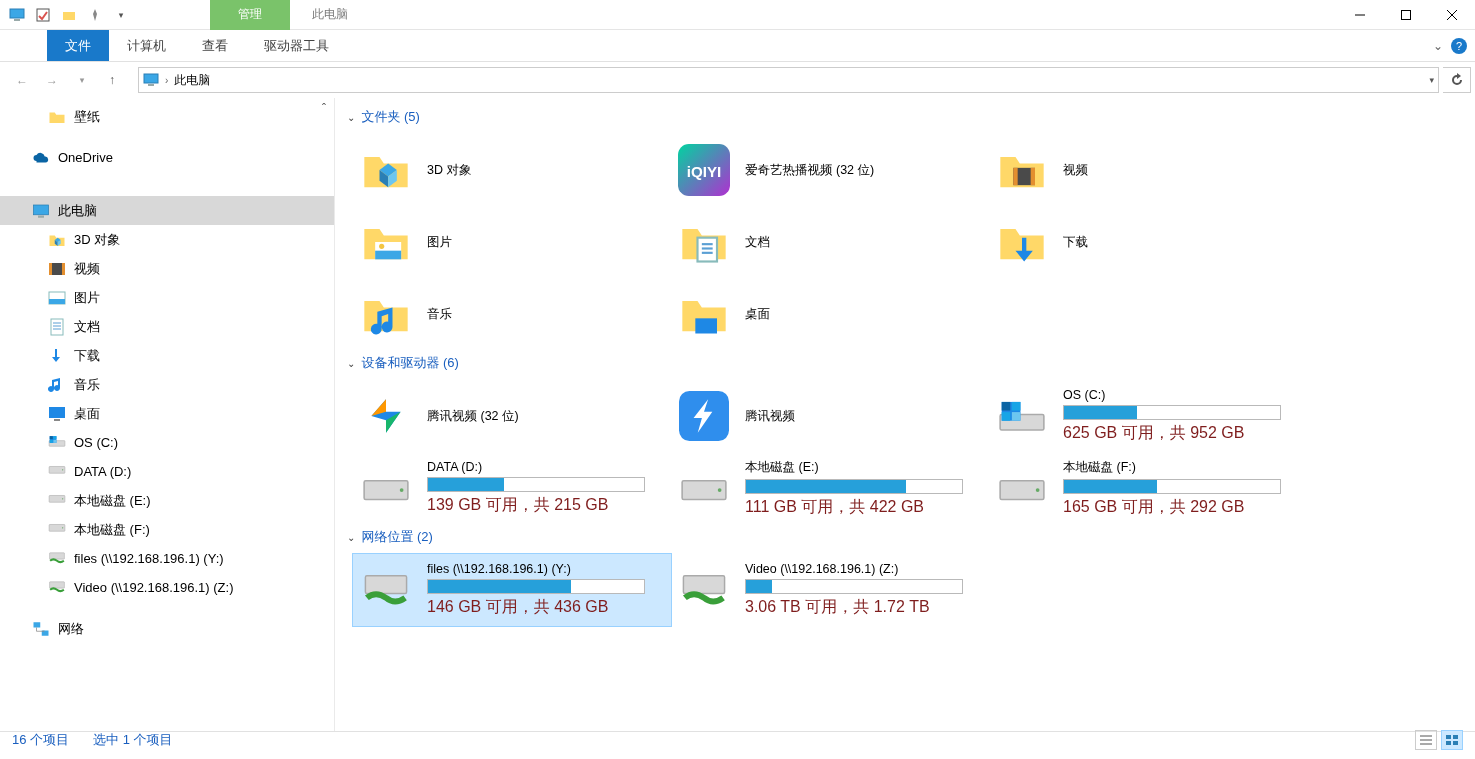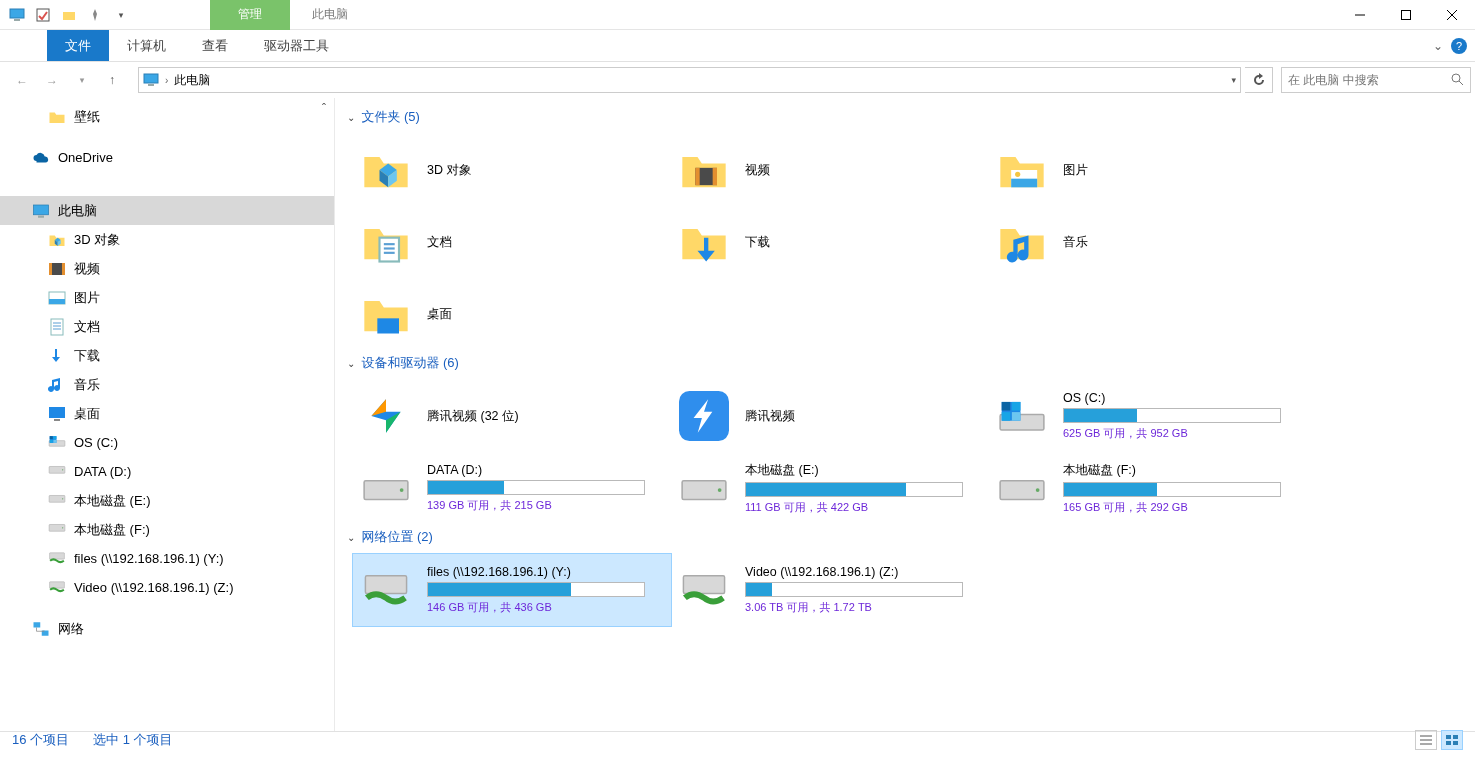--- a/index.html
+++ b/index.html
@@ -51,21 +51,21 @@
 .grid-item { width:318px; height:72px; display:flex; align-items:center; gap:14px; padding:4px 6px;}
 .grid-item.sel { background:#cce8ff; outline:1px solid #99d1ff;}
 .icon-box { width:54px; height:54px; display:flex; align-items:center; justify-content:center; flex-shrink:0;}
 .item-labels { display:flex; flex-direction:column; gap:2px;}
 .item-name { font-size:12.5px; color:#000;}
 
 .drive-info { display:flex; flex-direction:column; gap:3px; flex:1; padding-right:20px;}
 .drive-name { font-size:12.5px;}
 .drive-bar { height:15px; border:1px solid #b9b9b9; background:#fff; position:relative;}
 .drive-fill { height:100%; background:#26a0da;}
-.drive-sub { font-size:11px; color:#6d28d9;}
+.drive-sub { font-size:16px; color:#7f1d1d;}
 
 
 .statusbar { height:16px; border-top:1px solid #e1e1e1; display:flex; align-items:center; padding:0 12px; gap:24px; font-size:13px; color:#1a5fbf;}
 .status-right { margin-left:auto; display:flex; gap:4px;}
 .view-btn { width:22px; height:20px; border:1px solid #ccc; display:flex; align-items:center; justify-content:center;}
 .view-btn.active { background:#cce8ff; border-color:#99d1ff;}
 </style>
 </head>
 <body>
 
@@ -144,27 +144,20 @@
     <span class="address-text">此电脑</span>
     <div class="address-right">
       <span style="font-size:9px;">▾</span>
     </div>
   </div>
   <div class="refresh-outer">
       <svg width="14" height="14" viewBox="0 0 14 14">
         <path d="M12 7 A5 5 0 1 1 7 2 L7 0 L11 3 L7 6 L7 4 A3 3 0 1 0 10 7 Z" fill="#555"></path>
       </svg>
     </div>
-  <div class="searchbox">
-    <span>在 此电脑 中搜索</span>
-    <span class="mag"><svg width="14" height="14" viewBox="0 0 14 14">
-          <circle cx="6" cy="6" r="4" fill="none" stroke="#777"></circle>
-          <line x1="9" y1="9" x2="13" y2="13" stroke="#777"></line>
-        </svg></span>
-  </div>
 </div>
 
 <div class="body">
   <div class="sidebar">
     <span class="sidebar-collapse">ˆ</span>
     <div id="tree">
         <div class="tree-item hover level2">
           <span class="tree-icon"><svg width="18" height="18" viewBox="0 0 24 24">
               <path d="M2 6h7l2 3h11v11H2z" fill="#ffd868"></path>
             </svg></span>
@@ -305,20 +298,37 @@
     <div class="icon-box">
             <svg width="52" height="52" viewBox="0 0 24 24">
               <path d="M2 6h7l2 3h11v11H2z" fill="#ffd868"></path>
               <path d="M9 12l4-3 4 3-4 3z" fill="#3ba7e6"></path>
               <path d="M9 12v5l4 3v-5z" fill="#2a7fb5"></path>
               <path d="M17 12v5l-4 3v-5z" fill="#6cc6f0"></path>
             </svg>
           </div>
     <div class="item-labels">
             <span class="item-name">3D 对象</span>
+          </div>
+  </div>
+        <div class="grid-item">
+    <div class="icon-box">
+            <svg width="52" height="52" viewBox="0 0 48 48">
+              <defs>
+                <linearGradient id="iq" x1="0" y1="0" x2="1" y2="1">
+                  <stop offset="0" stop-color="#00d4a0"></stop>
+                  <stop offset="1" stop-color="#b030d0"></stop>
+                </linearGradient>
+              </defs>
+              <rect width="48" height="48" rx="10" fill="url(#iq)"></rect>
+              <text x="24" y="30" text-anchor="middle" fill="#fff" font-size="14" font-weight="bold">iQIYI</text>
+            </svg>
+          </div>
+    <div class="item-labels">
+            <span class="item-name">爱奇艺热播视频 (32 位)</span>
           </div>
   </div>
         <div class="grid-item">
     <div class="icon-box">
             <svg width="52" height="52" viewBox="0 0 24 24">
               <path d="M2 6h7l2 3h11v11H2z" fill="#ffd868"></path>
               <rect x="8" y="11" width="10" height="8" fill="#4a4a4a"></rect>
               <rect x="8" y="11" width="2" height="8" fill="#e38f2f"></rect>
               <rect x="16" y="11" width="2" height="8" fill="#e38f2f"></rect>
             </svg>

